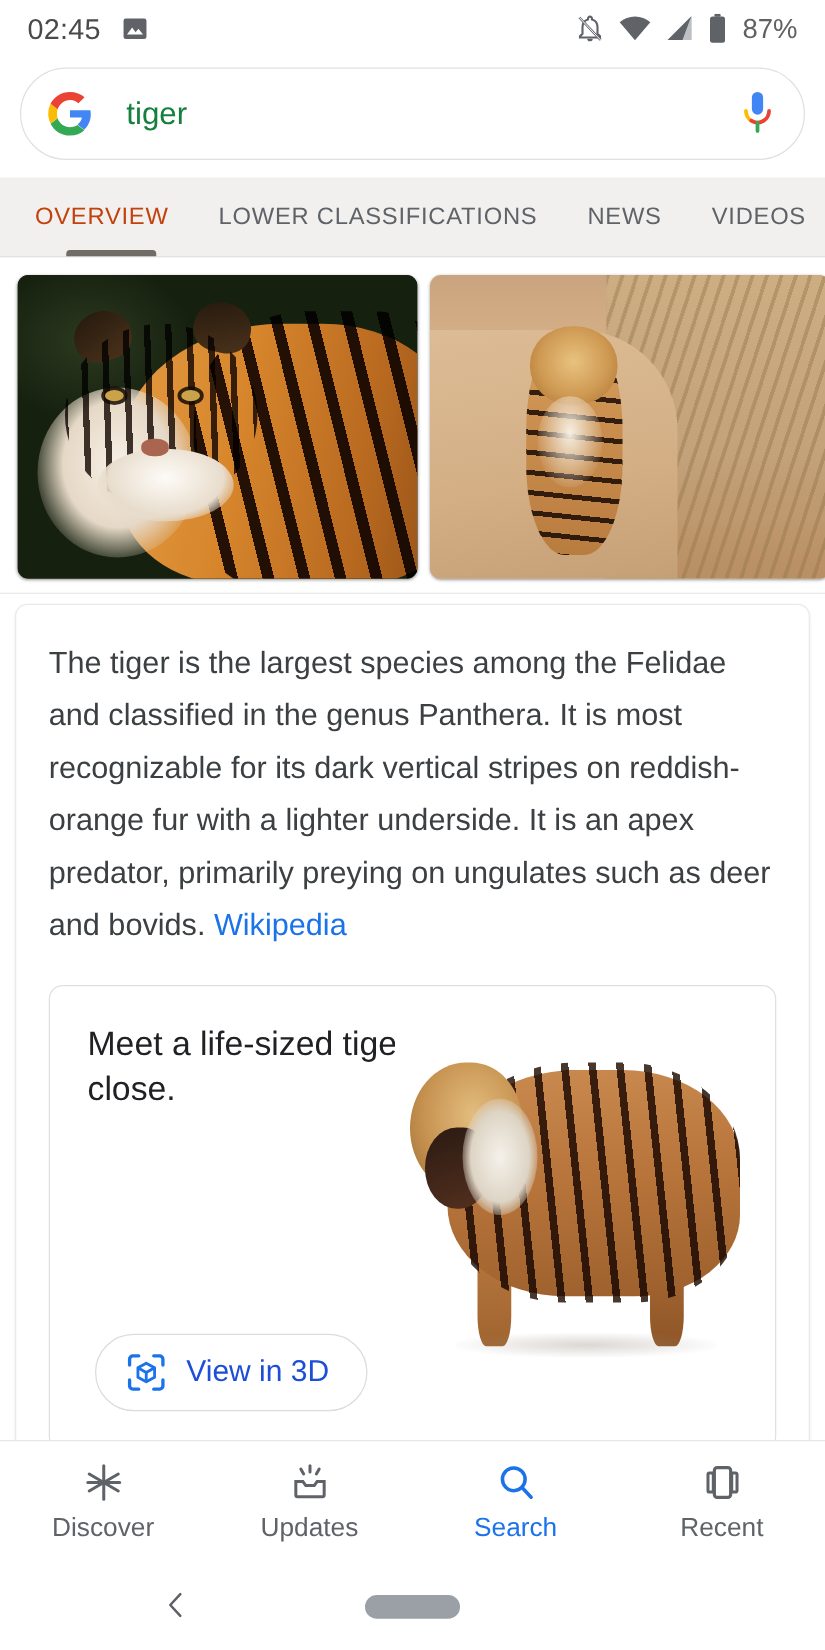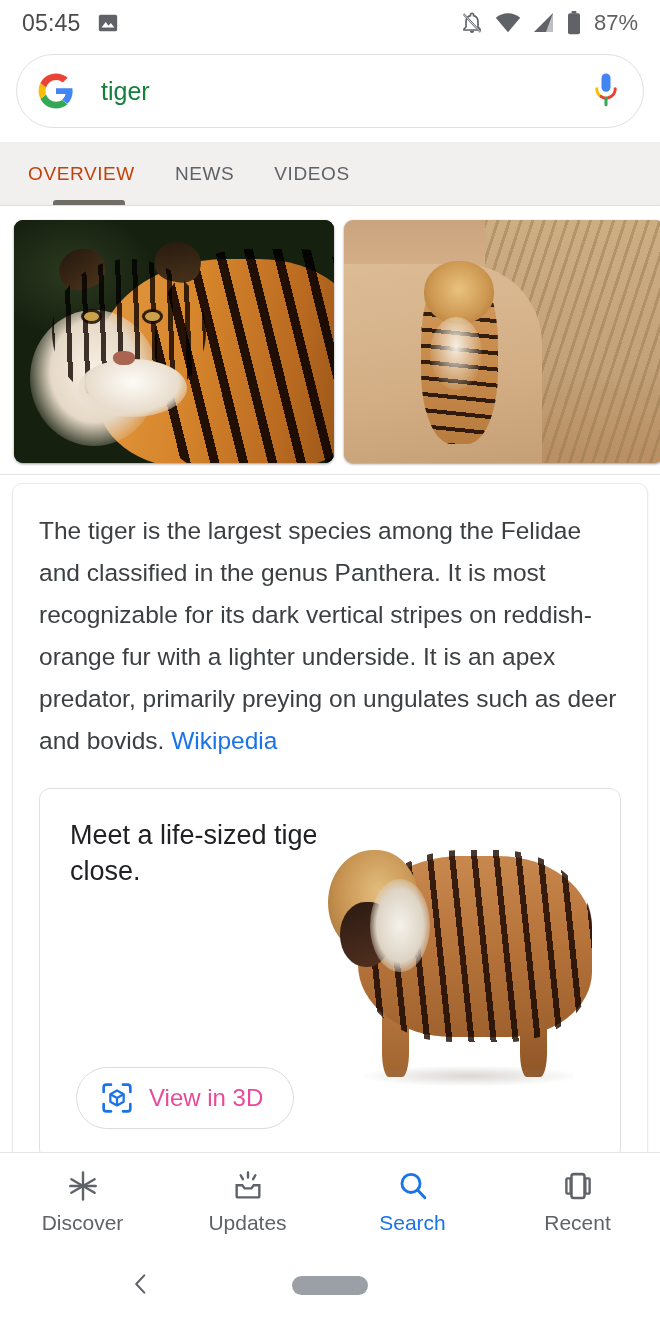--- a/index.html
+++ b/index.html
@@ -213,21 +213,21 @@
     font-size: 27px; line-height: 36px; color: #202124;
   }
   .ar-model {
     position:absolute; right: 4px; top: 14px; width: 300px; height: 292px;
   }
   .ar-btn {
     position: absolute; left: 36px; bottom: 30px;
     display: inline-flex; align-items: center; gap: 16px;
     height: 62px; padding: 0 30px 0 24px;
     border: 1px solid #dadce0; border-radius: 34px; background: #fff;
-    font-size: 24px; color: #ec4899; white-space: nowrap;
+    font-size: 24px; color: #1d4ed8; white-space: nowrap;
   }
   .ar-icon { width: 32px; height: 32px; flex:none; }
 
   .conservation {
     margin: 22px 0 0 0; padding-bottom: 18px;
     font-size: 24px; color: #3c4043; white-space: nowrap;
   }
   .conservation .val { color: #80868b; }
 
   
@@ -253,21 +253,21 @@
     position: absolute; left: 50%; transform: translateX(-50%); top: 26px;
     width: 76px; height: 19px; border-radius: 10px; background: #9aa0a6;
   }
 </style>
 </head>
 <body>
 
 <div class="phone">
 
   <div class="statusbar">
-    <span class="status-time">05:45</span>
+    <span class="status-time">02:45</span>
     <span class="status-left-icons">
       <svg class="sicon" width="22" height="22" viewBox="0 0 24 24">
         <rect x="2" y="3" width="20" height="18" rx="2" fill="#5f6368"></rect>
         <path d="M5 17l4.5-6 3 4 2.5-3 4 5z" fill="#ffffff"></path>
       </svg>
     </span>
     <span class="status-right">
       <svg class="sicon" width="24" height="24" viewBox="0 0 24 24">
         <path d="M12 22a2.2 2.2 0 0 0 2.2-2.1H9.8A2.2 2.2 0 0 0 12 22z" fill="#5f6368"></path>
         <path d="M18 16v-5.2c0-3-1.6-5.5-4.4-6.2v-.7a1.6 1.6 0 1 0-3.2 0v.7C7.6 5.3 6 7.8 6 10.8V16l-2 2v1h16v-1l-2-2z" fill="none" stroke="#5f6368" stroke-width="1.7"></path>
@@ -303,20 +303,21 @@
         <path d="M4.6 13.2a7.4 7.4 0 0 0 3.3 6.1" fill="none" stroke="#FBBC05" stroke-width="2.4" stroke-linecap="round"></path>
         <path d="M19.4 13.2a7.4 7.4 0 0 1-3.3 6.1" fill="none" stroke="#EA4335" stroke-width="2.4" stroke-linecap="round"></path>
         <path d="M8 19.4a7.2 7.2 0 0 0 8 0" fill="none" stroke="#EA4335" stroke-width="2.4" stroke-linecap="round"></path>
         <line x1="12" y1="20.6" x2="12" y2="26" stroke="#34A853" stroke-width="2.4" stroke-linecap="round"></line>
       </svg>
     </div>
   </div>
 
   <div class="tabsbar">
     <div class="tab active">OVERVIEW</div>
+    <div class="tab">LOWER CLASSIFICATIONS</div>
     <div class="tab">NEWS</div>
     <div class="tab">VIDEOS</div>
     <div class="tab-underline"></div>
   </div>
 
   <div class="imgstrip">
     <div class="imgcard one">
       <div class="photo p1">
         <div class="body"></div>
         <div class="stripes"></div>

